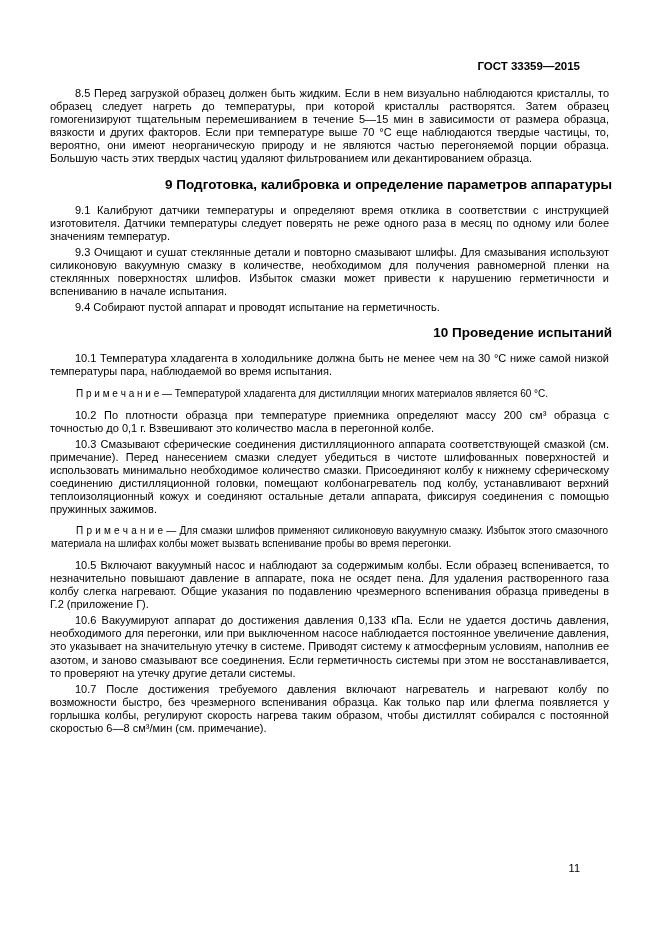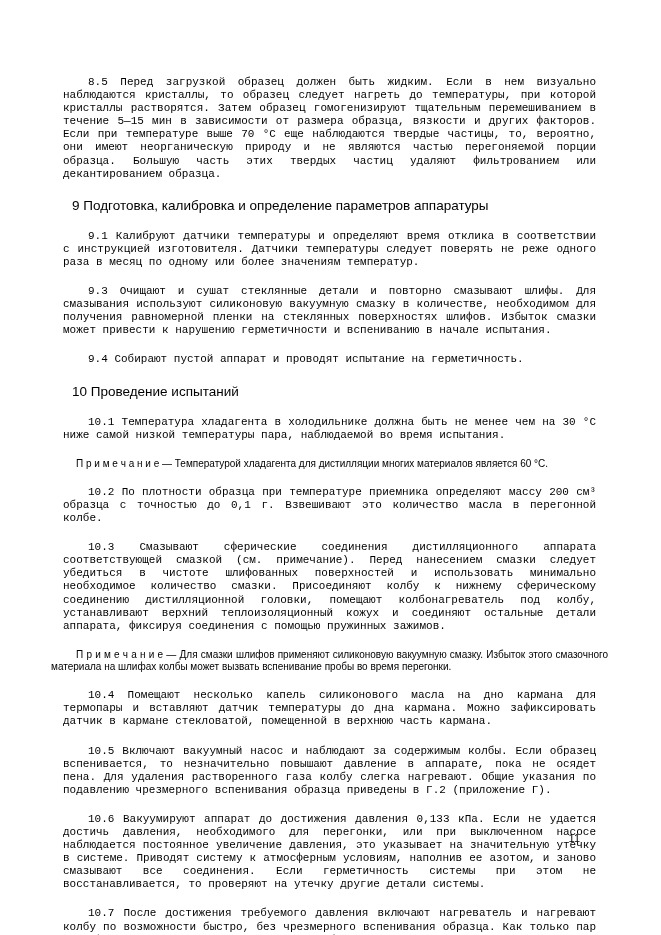--- a/index.html
+++ b/index.html
@@ -25,69 +25,70 @@
     font-size: 11.5px;
     line-height: 12px;
     margin-bottom: 15px;
   }
   .doc-body {
     font-size: 11px;
     line-height: 13.1px;
     text-align: justify;
   }
   .para {
-    margin: 16px;
+    margin: 3px;
     text-indent: 25px;
-    font-family: Liberation Mono, monospace;
   }
   .section-heading {
     font-size: 13.5px;
     line-height: 17px;
-    font-weight: normal;
-    text-align: left;
+    font-weight: bold;
+    text-align: right;
     text-indent: 25px;
     margin: 10px 0 11px 0;
   }
   .note {
     font-size: 10px;
     line-height: 12.2px;
     margin: 9px 4px;
     text-indent: 25px;
   }
   .page-footer {
     position: absolute;
-    top: 832px;
+    top: 862px;
     right: 81px;
     font-size: 11px;
     line-height: 13px;
   }
 </style>
 </head>
 <body>
 
 <div class="page">
 
+  <div class="page-header">
+    <span>ГОСТ 33359—2015</span>
+  </div>
 
   <div class="doc-body">
     <p class="para">8.5 Перед загрузкой образец должен быть жидким. Если в нем визуально наблюдаются кристаллы, то образец следует нагреть до температуры, при которой кристаллы растворятся. Затем образец гомогенизируют тщательным перемешиванием в течение 5—15 мин в зависимости от размера образца, вязкости и других факторов. Если при температуре выше 70 °С еще наблюдаются твердые частицы, то, вероятно, они имеют неорганическую природу и не являются частью перегоняемой порции образца. Большую часть этих твердых частиц удаляют фильтрованием или декантированием образца.</p>
 
     <h2 class="section-heading">9 Подготовка, калибровка и определение параметров аппаратуры</h2>
 
     <p class="para">9.1 Калибруют датчики температуры и определяют время отклика в соответствии с инструкцией изготовителя. Датчики температуры следует поверять не реже одного раза в месяц по одному или более значениям температур.</p>
     <p class="para">9.3 Очищают и сушат стеклянные детали и повторно смазывают шлифы. Для смазывания используют силиконовую вакуумную смазку в количестве, необходимом для получения равномерной пленки на стеклянных поверхностях шлифов. Избыток смазки может привести к нарушению герметичности и вспениванию в начале испытания.</p>
     <p class="para">9.4 Собирают пустой аппарат и проводят испытание на герметичность.</p>
 
     <h2 class="section-heading">10 Проведение испытаний</h2>
 
     <p class="para">10.1 Температура хладагента в холодильнике должна быть не менее чем на 30 °С ниже самой низкой температуры пара, наблюдаемой во время испытания.</p>
     <p class="note">П р и м е ч а н и е — Температурой хладагента для дистилляции многих материалов является 60 °С.</p>
     <p class="para">10.2 По плотности образца при температуре приемника определяют массу 200 см³ образца с точностью до 0,1 г. Взвешивают это количество масла в перегонной колбе.</p>
     <p class="para">10.3 Смазывают сферические соединения дистилляционного аппарата соответствующей смазкой (см. примечание). Перед нанесением смазки следует убедиться в чистоте шлифованных поверхностей и использовать минимально необходимое количество смазки. Присоединяют колбу к нижнему сферическому соединению дистилляционной головки, помещают колбонагреватель под колбу, устанавливают верхний теплоизоляционный кожух и соединяют остальные детали аппарата, фиксируя соединения с помощью пружинных зажимов.</p>
     <p class="note">П р и м е ч а н и е — Для смазки шлифов применяют силиконовую вакуумную смазку. Избыток этого смазочного материала на шлифах колбы может вызвать вспенивание пробы во время перегонки.</p>
-    <p class="para">10.4 Помещают несколько капель силиконового масла на дно кармана для термопары и вставляют датчик температуры до дна кармана. Можно зафиксировать датчик в кармане стекловатой, помещенной в верхнюю часть кармана.</p>
     <p class="para">10.5 Включают вакуумный насос и наблюдают за содержимым колбы. Если образец вспенивается, то незначительно повышают давление в аппарате, пока не осядет пена. Для удаления растворенного газа колбу слегка нагревают. Общие указания по подавлению чрезмерного вспенивания образца приведены в Г.2 (приложение Г).</p>
     <p class="para">10.6 Вакуумируют аппарат до достижения давления 0,133 кПа. Если не удается достичь давления, необходимого для перегонки, или при выключенном насосе наблюдается постоянное увеличение давления, это указывает на значительную утечку в системе. Приводят систему к атмосферным условиям, наполнив ее азотом, и заново смазывают все соединения. Если герметичность системы при этом не восстанавливается, то проверяют на утечку другие детали системы.</p>
     <p class="para">10.7 После достижения требуемого давления включают нагреватель и нагревают колбу по возможности быстро, без чрезмерного вспенивания образца. Как только пар или флегма появляется у горлышка колбы, регулируют скорость нагрева таким образом, чтобы дистиллят собирался с постоянной скоростью 6—8 см³/мин (см. примечание).</p>
   </div>
 
   <div class="page-footer">
     <span>11</span>
   </div>
 
 </div>

